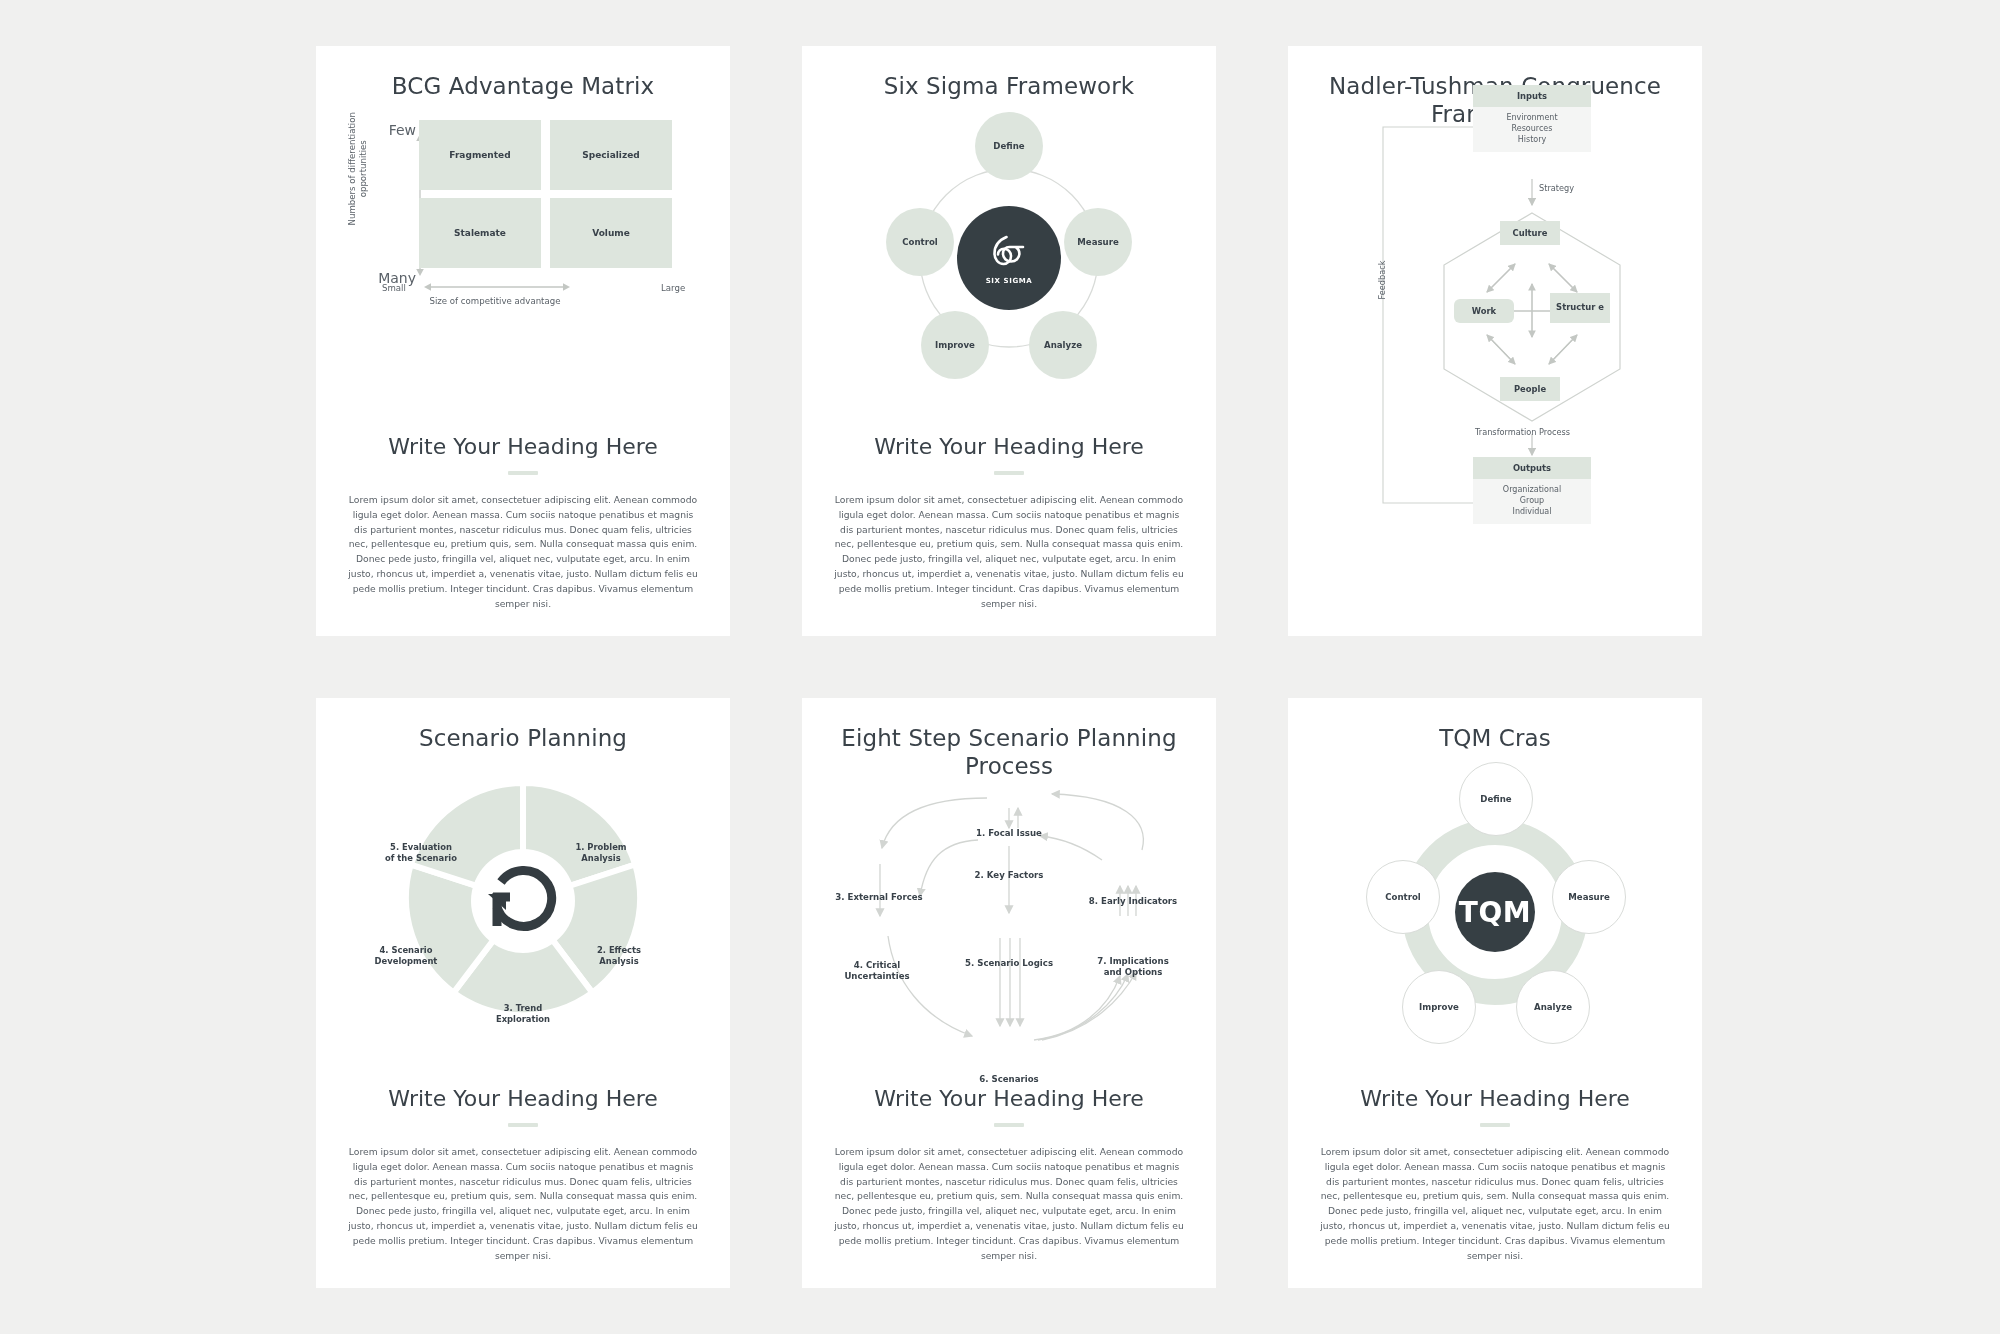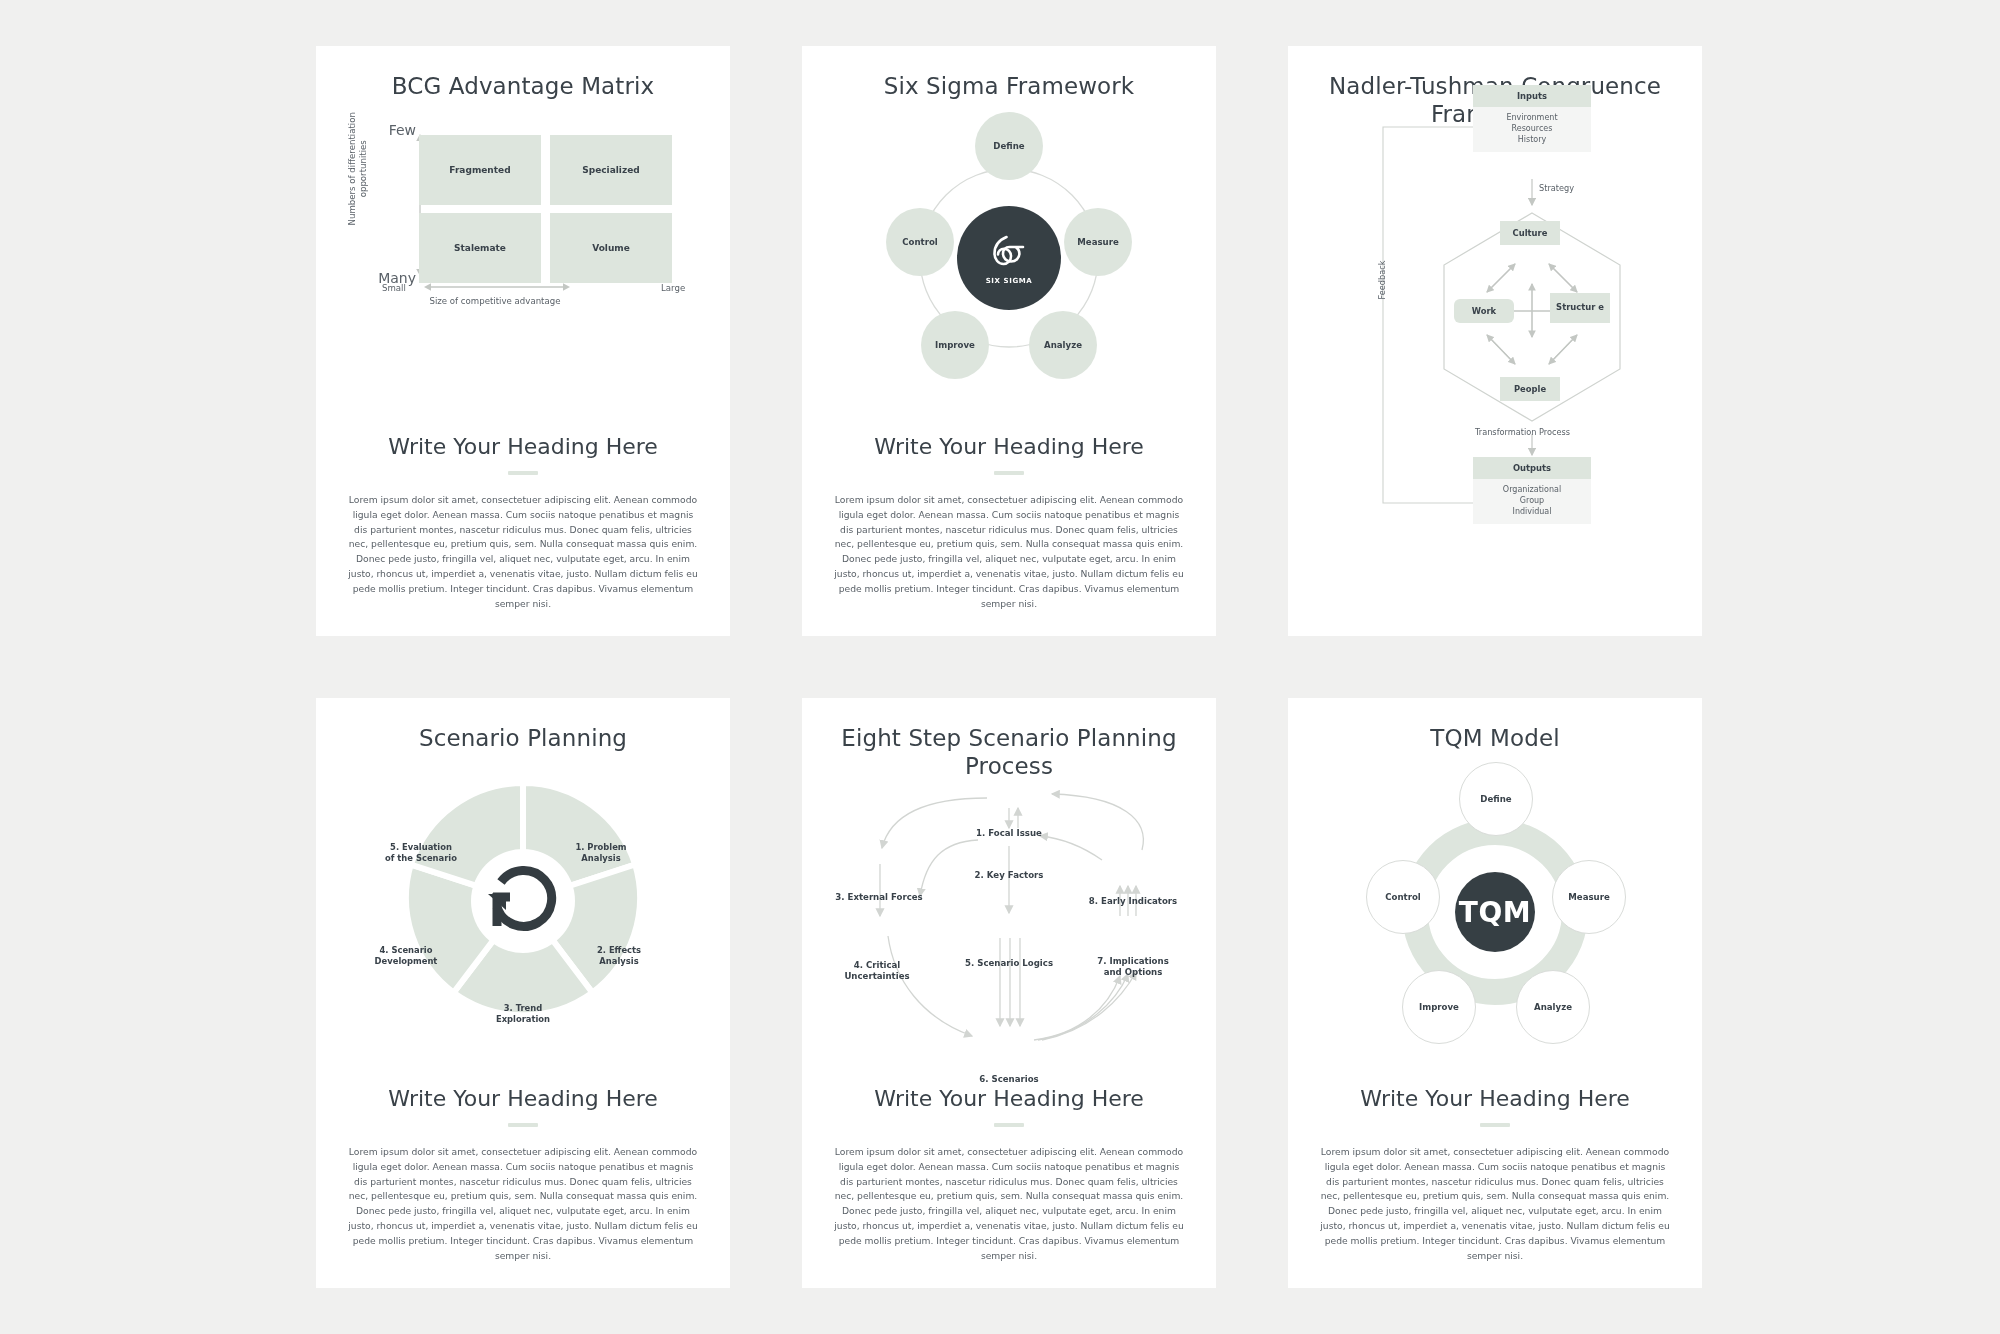--- a/index.html
+++ b/index.html
@@ -47,21 +47,21 @@
   .divider{
     width:30px;height:4px;background:#dde5dd;margin:12px auto 18px auto;border-radius:1px;
   }
   .body-text{
     font-size:9.2px;line-height:1.62;text-align:center;color:#5a6168;
     padding:0 30px;margin:0;
   }
 
   
   .bcg{position:absolute;left:0;top:72px;width:100%;height:250px;}
-  .bcg-grid{position:absolute;left:103px;top:17px;width:253px;height:148px;}
+  .bcg-grid{position:absolute;left:103px;top:2px;width:253px;height:148px;}
   .quad{
     position:absolute;width:122px;height:70px;background:#dde5dd;
     display:flex;align-items:center;justify-content:center;
     font-size:9px;font-weight:700;color:#39424a;
   }
   .q1{left:0;top:0}.q2{left:131px;top:0}.q3{left:0;top:78px}.q4{left:131px;top:78px}
   .ax-few,.ax-many{position:absolute;font-size:14px;color:#5a6168;left:60px;width:40px;text-align:right;}
   .ax-few{top:4px}.ax-many{top:152px}
   .ax-small,.ax-large{position:absolute;font-size:8.6px;color:#5a6168;top:165px;}
   .ax-small{left:66px}.ax-large{left:345px}
@@ -335,21 +335,21 @@
     </div>
 
     <div class="footer">
       <h3 class="heading">Write Your Heading Here</h3>
       <div class="divider"></div>
       <p class="body-text">Lorem ipsum dolor sit amet, consectetuer adipiscing elit. Aenean commodo ligula eget dolor. Aenean massa. Cum sociis natoque penatibus et magnis dis parturient montes, nascetur ridiculus mus. Donec quam felis, ultricies nec, pellentesque eu, pretium quis, sem. Nulla consequat massa quis enim. Donec pede justo, fringilla vel, aliquet nec, vulputate eget, arcu. In enim justo, rhoncus ut, imperdiet a, venenatis vitae, justo. Nullam dictum felis eu pede mollis pretium. Integer tincidunt. Cras dapibus. Vivamus elementum semper nisi.</p>
     </div>
   </div>
 
   <div class="card">
-    <h2 class="card-title">TQM Model</h2>
+    <h2 class="card-title">TQM Cras</h2>
 
     <div class="diagram">
       <div class="circ-wrap">
         <svg width="414" height="300" viewBox="0 0 414 300" style="position:absolute;left:0;top:0;">
           <circle cx="207" cy="152" r="80" fill="none" stroke="#dde5dd" stroke-width="26"></circle>
         </svg>
 
         <div class="node node-white" style="width:72px;height:72px;left:171px;top:2px;">Define</div>
         <div class="node node-white" style="width:72px;height:72px;left:264px;top:100px;">Measure</div>
         <div class="node node-white" style="width:72px;height:72px;left:228px;top:210px;">Analyze</div>

